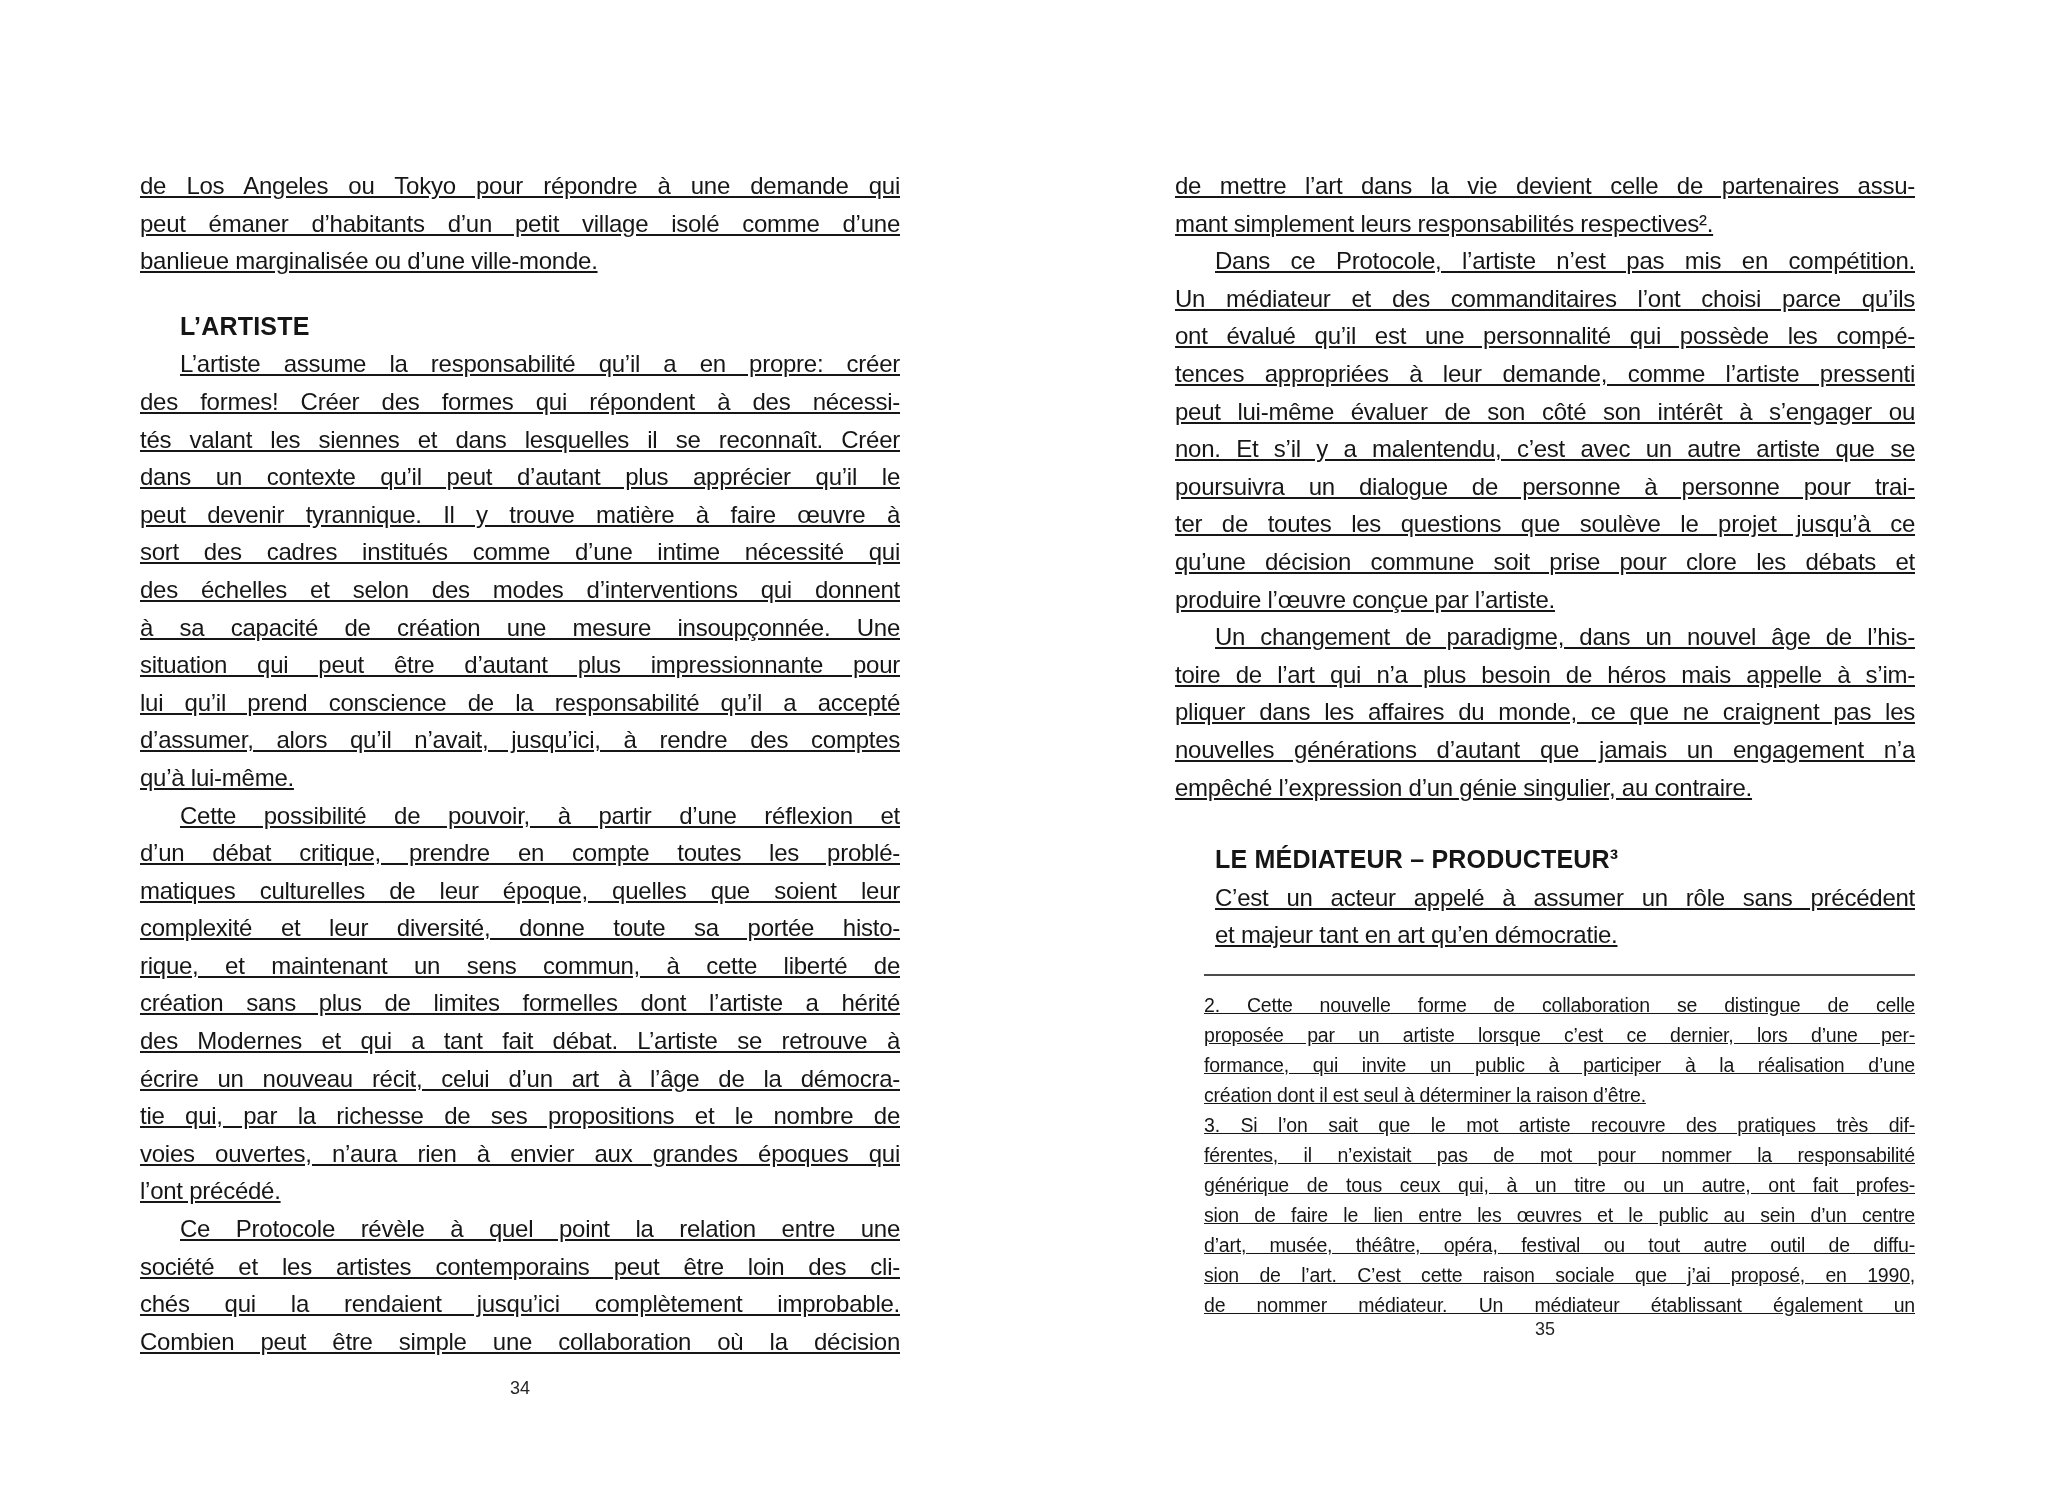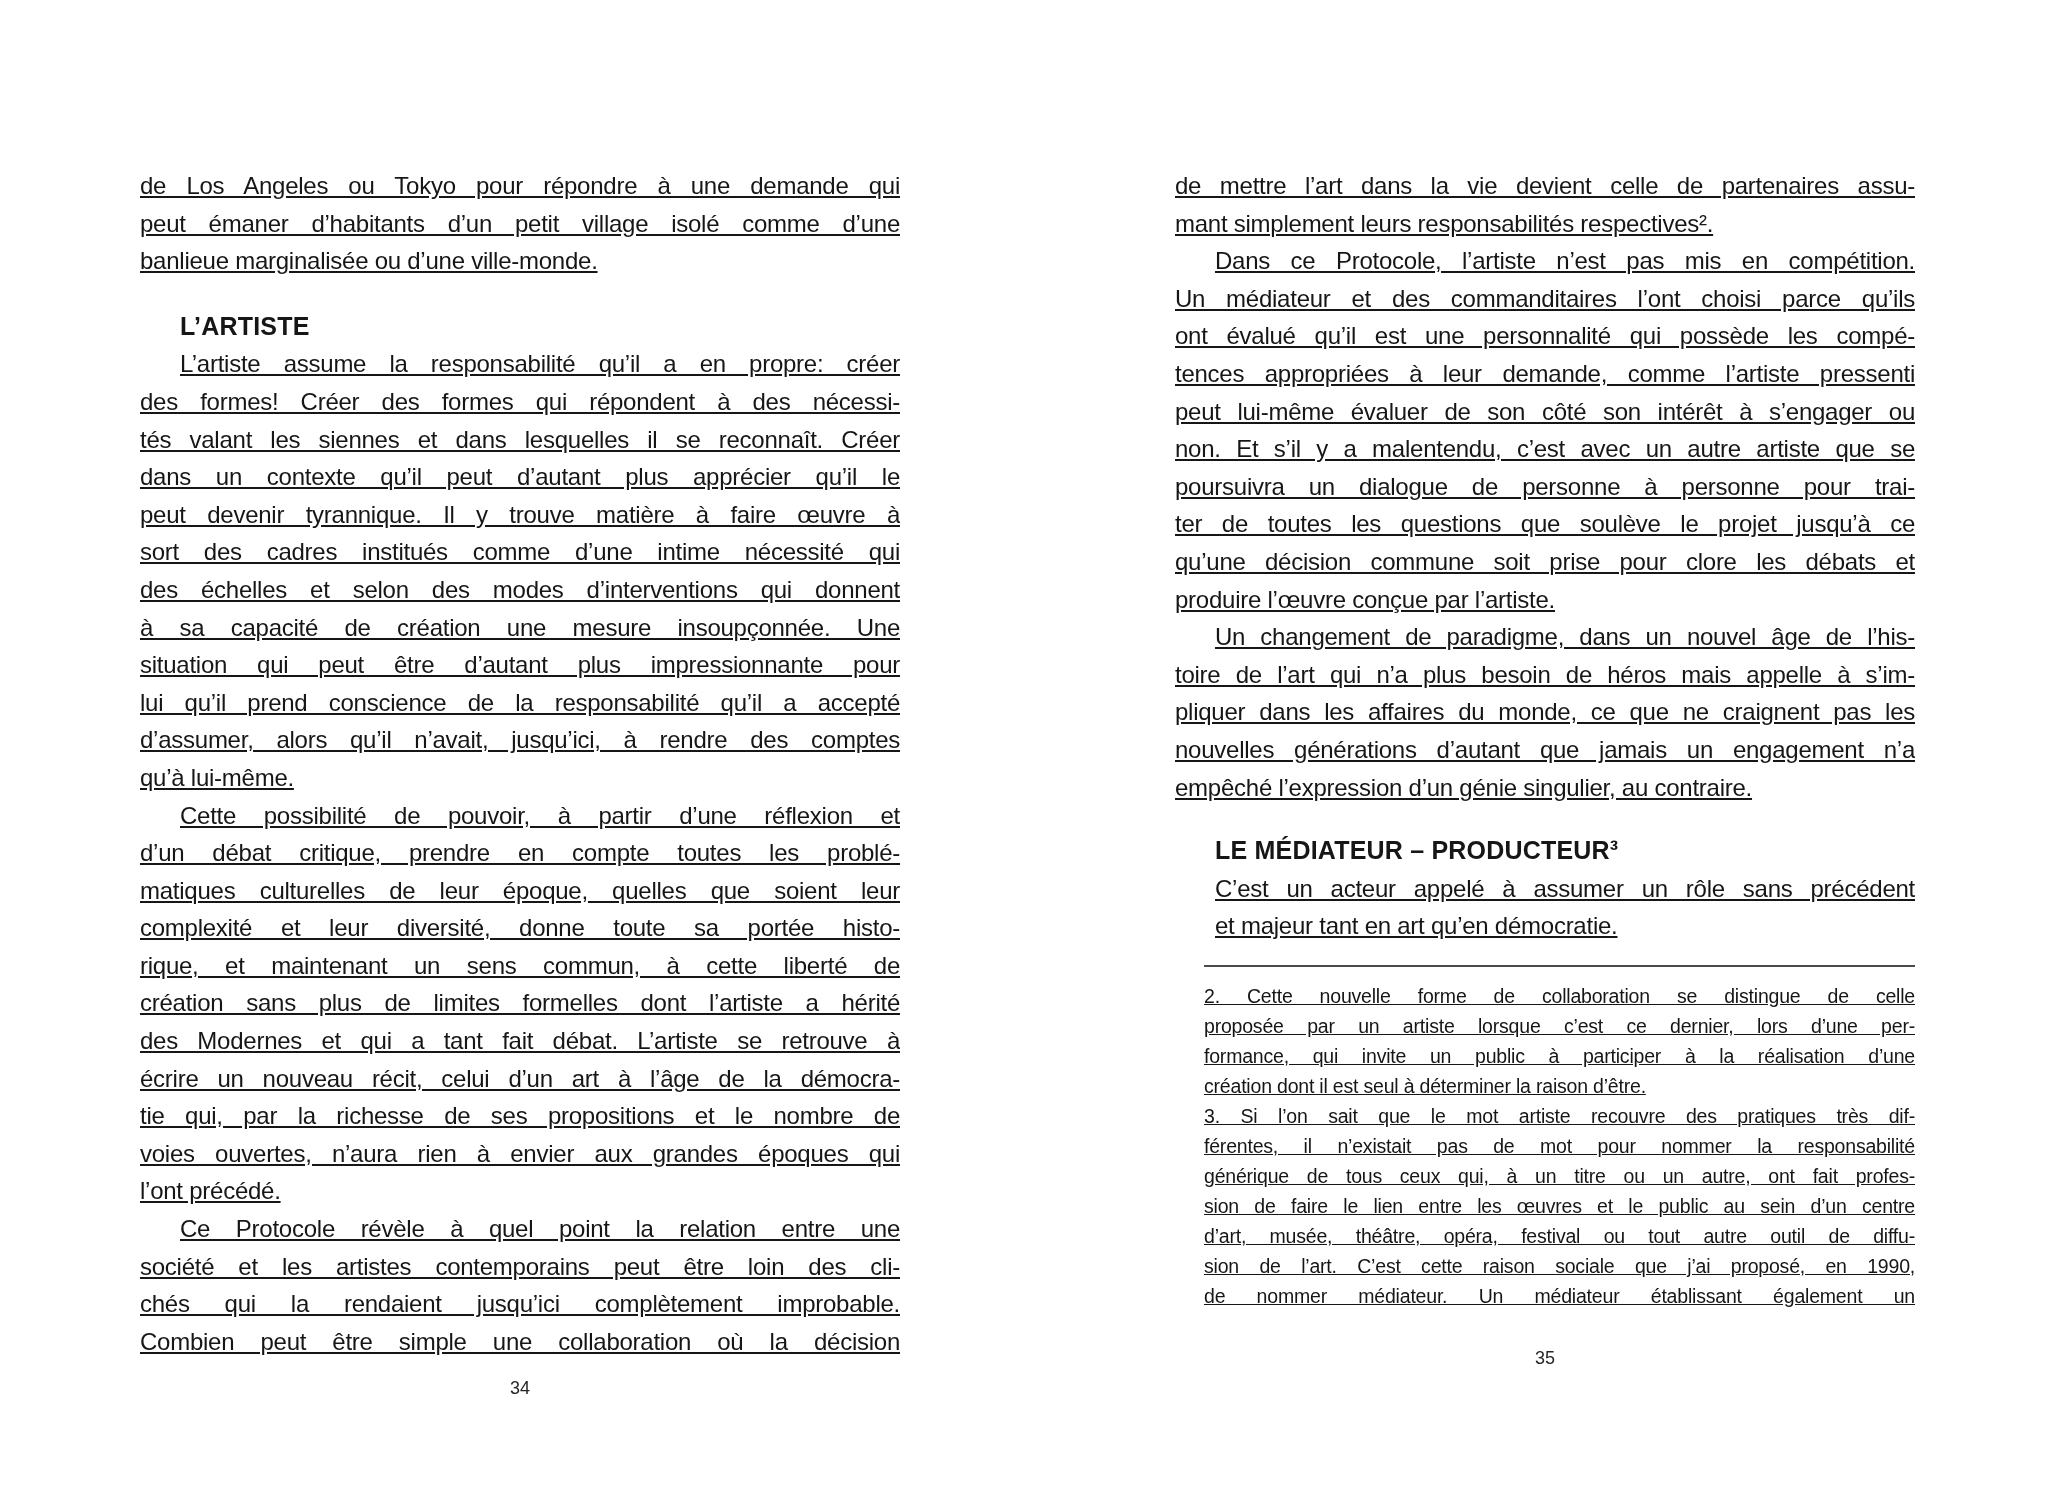--- a/index.html
+++ b/index.html
@@ -38,21 +38,21 @@
   .heading {
     font-weight: 700;
     font-size: 25px;
     letter-spacing: 0.2px;
     line-height: 37.6px;
     height: 37.6px;
     text-indent: 40px;
     overflow: hidden;
   }
   .heading.gap-lg { margin-top: 28px; }
-  .heading.gap-sm { margin-top: 26px; }
+  .heading.gap-sm { margin-top: 35px; }
 
   .rule {
     border: 0;
     border-top: 2px solid #4c4c4c;
     margin: 20px 0 14px 29px;
   }
 
   .para.footnote { padding-left: 29px; }
   .para.footnote .line {
     font-size: 19.5px;
@@ -61,21 +61,21 @@
     height: 30px;
   }
 
   .pagenum {
     position: absolute;
     font-size: 18px;
     color: #262626;
     text-align: center;
   }
   .pagenum.left-num  { left: 140px;  width: 760px; top: 1378px; }
-  .pagenum.right-num { left: 1175px; width: 740px; top: 1348px; }
+  .pagenum.right-num { left: 1175px; width: 740px; top: 1319px; }
 </style>
 </head>
 <body>
 
 <div class="spread">
   <div class="page left" id="leftPage">
       <div class="para">
         <div class="line">de Los Angeles ou Tokyo pour répondre à une demande qui</div>
         <div class="line">peut émaner d’habitants d’un petit village isolé comme d’une</div>
         <div class="line last">banlieue marginalisée ou d’une ville-monde.</div>

